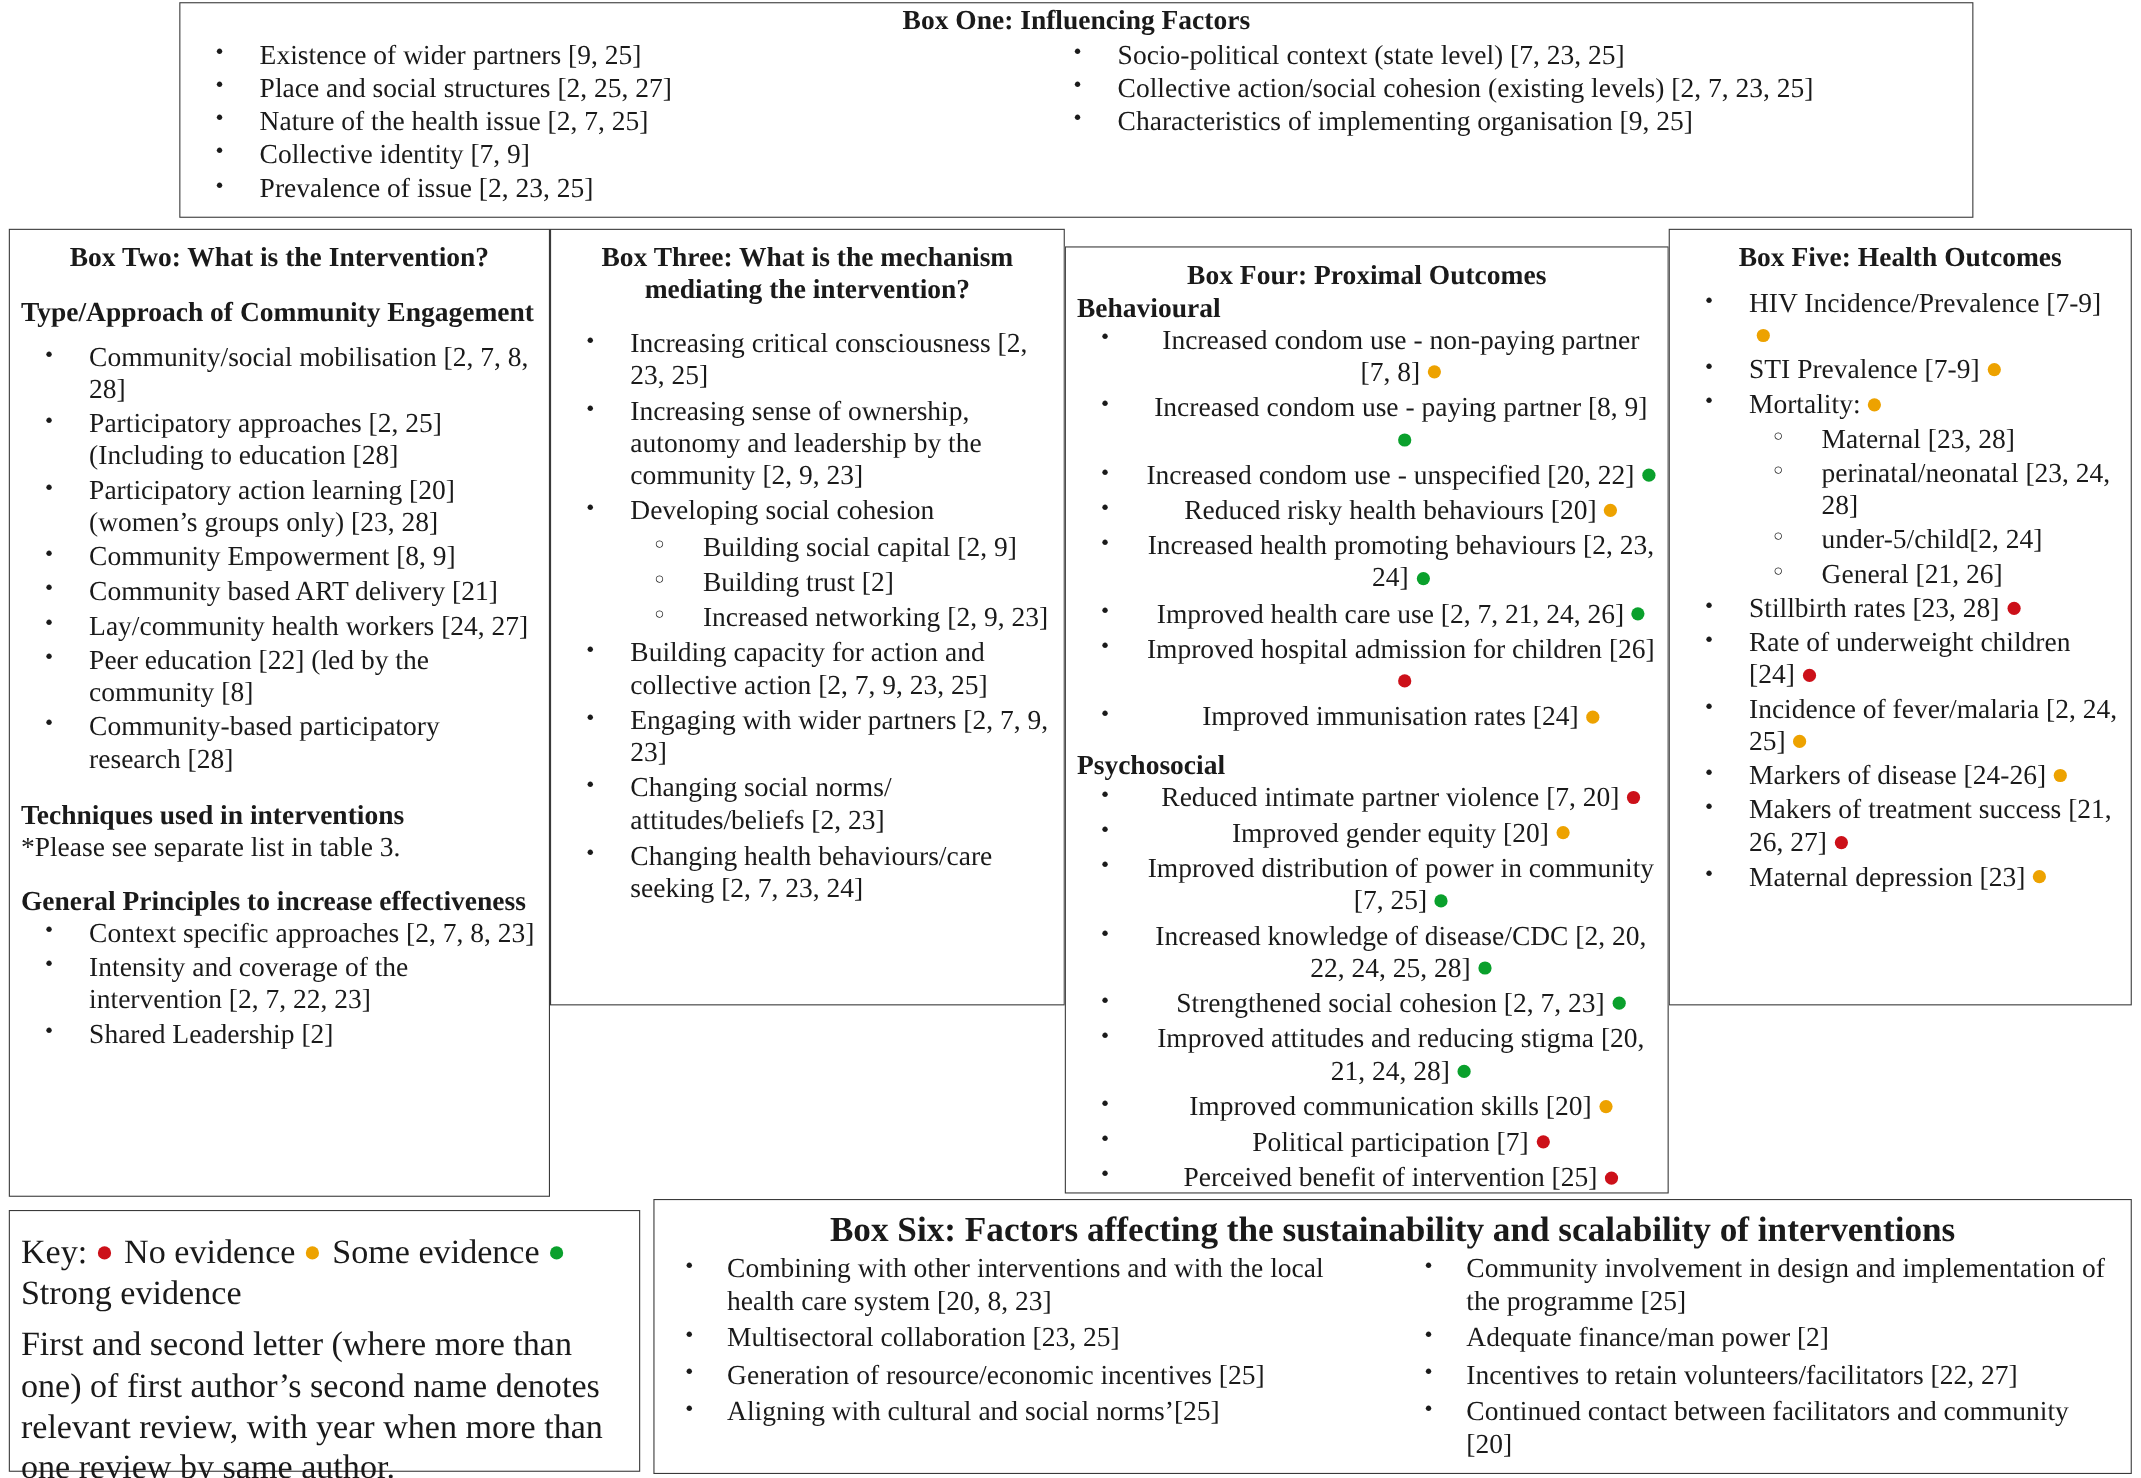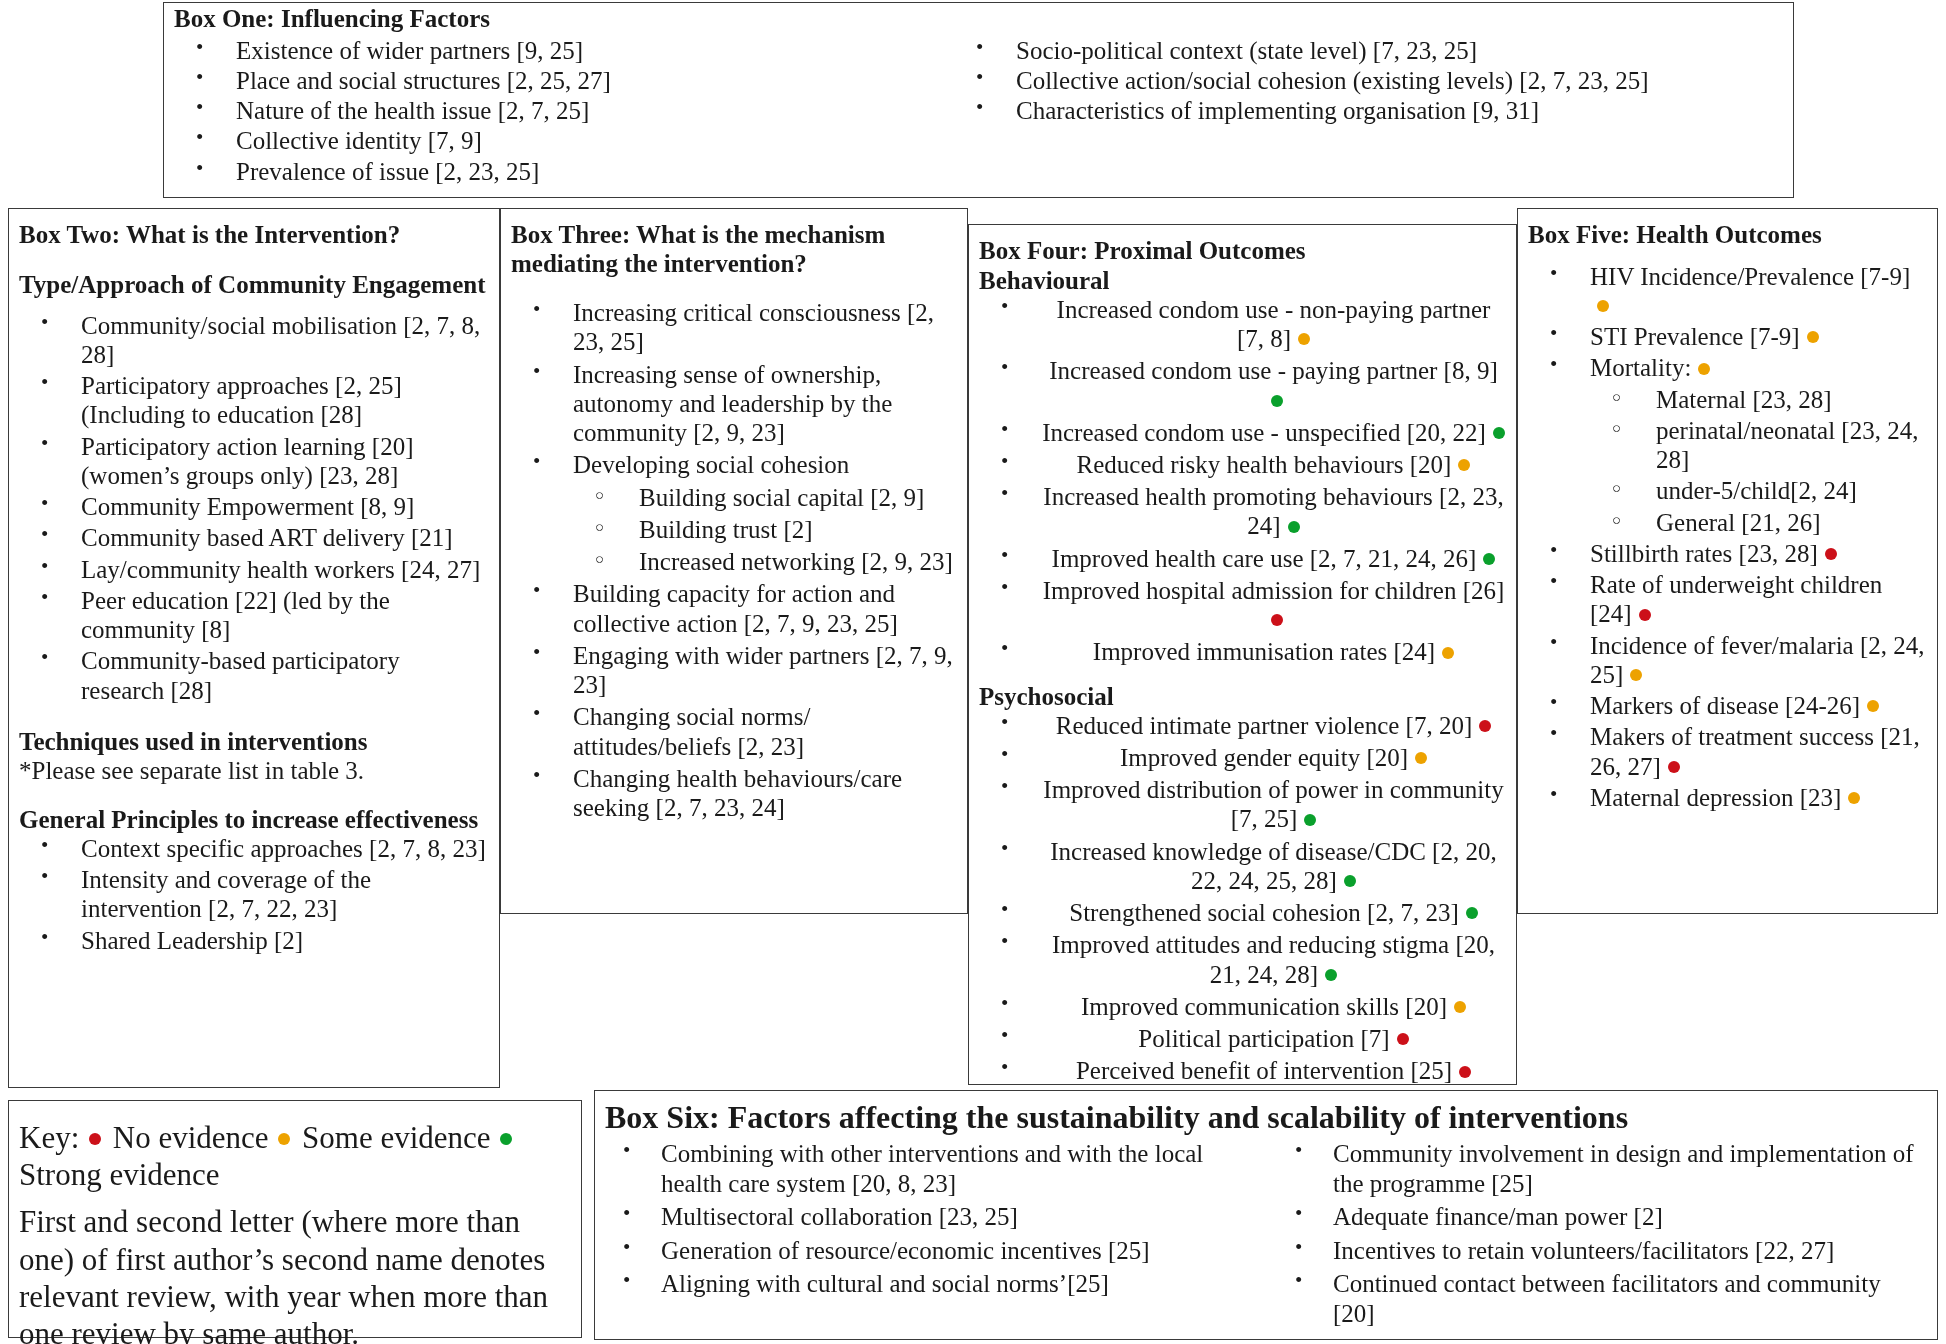--- a/index.html
+++ b/index.html
@@ -12,20 +12,21 @@
     position:relative;
     overflow:hidden;
   }
   .box {
     position:absolute;
     border:1.6px solid #3a3a3a;
     background:#fff;
     padding:6px 10px 6px 10px;
   }
   .title {
+    text-align:center;
     font-weight:bold;
     font-size:25px;
     line-height:1.14;
     margin:6px 0 0 0;
   }
   .subhead {
     font-weight:bold;
     font-size:25px;
     line-height:1.16;
     margin:0;
@@ -128,21 +129,21 @@
           <li>Place and social structures [2, 25, 27]</li>
           <li>Nature of the health issue [2, 7, 25]</li>
           <li>Collective identity [7, 9]</li>
           <li>Prevalence of issue [2, 23, 25]</li>
         </ul>
     </div>
     <div class="c2">
       <ul>
           <li>Socio-political context (state level) [7, 23, 25]</li>
           <li>Collective action/social cohesion (existing levels) [2, 7, 23, 25]</li>
-          <li>Characteristics of implementing organisation [9, 31]</li>
+          <li>Characteristics of implementing organisation [9, 25]</li>
         </ul>
     </div>
   </div>
 </div>
 
 <div class="box" id="box-two">
   <div class="title">Box Two: What is the Intervention?</div>
   <div class="spacer"></div>
   <div class="subhead">Type/Approach of Community Engagement</div>
   <div class="spacer-s"></div>

